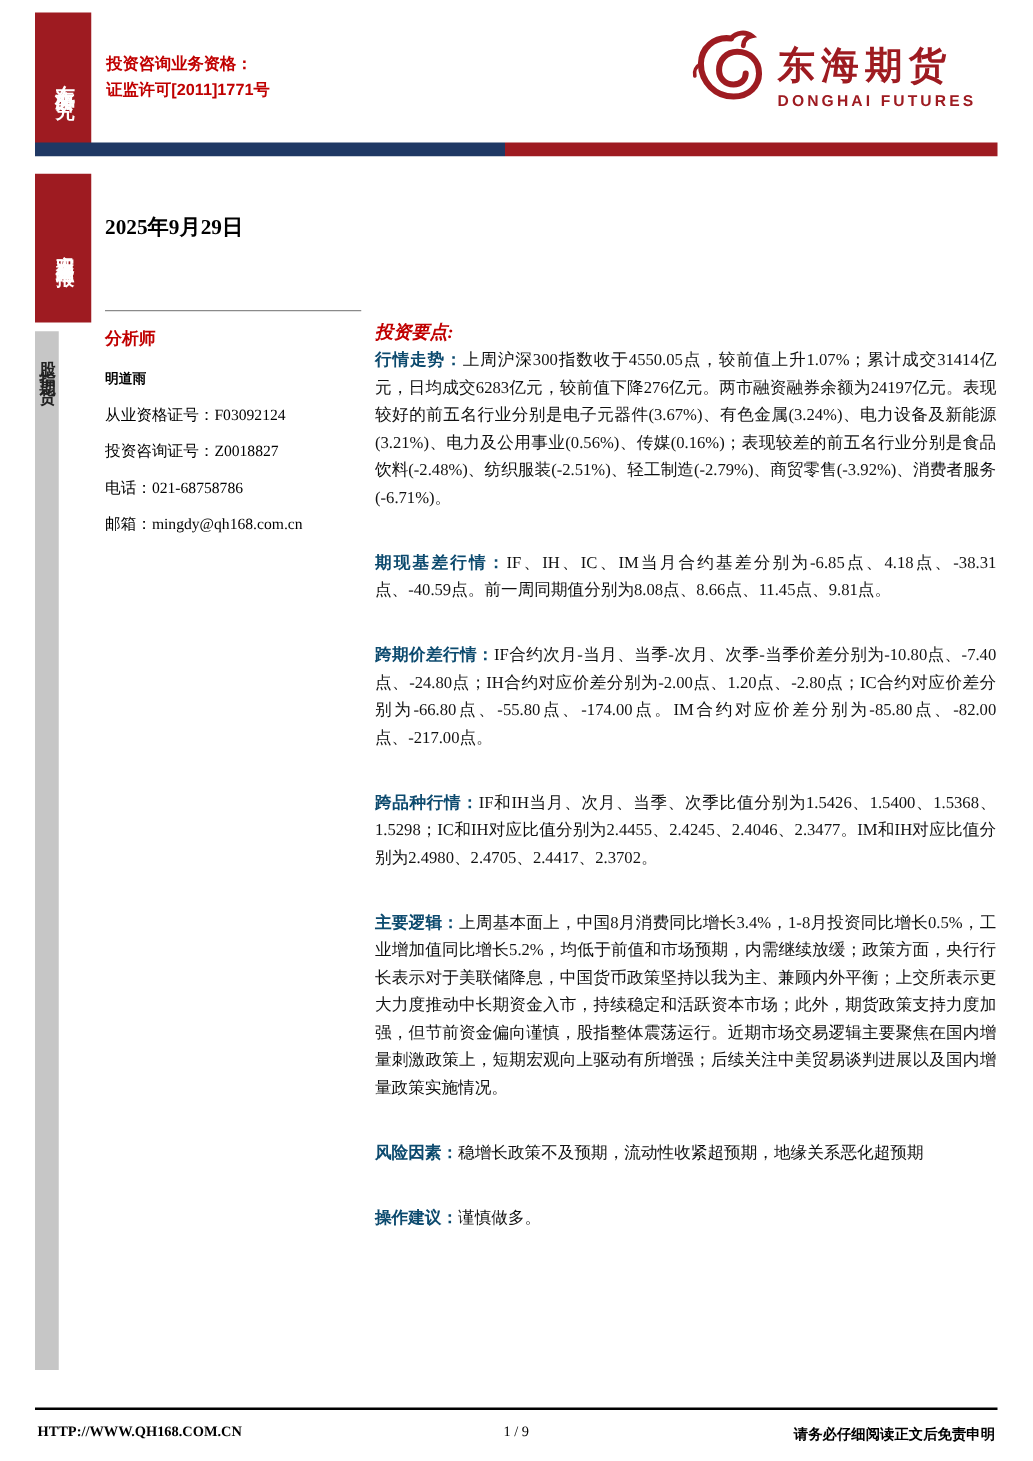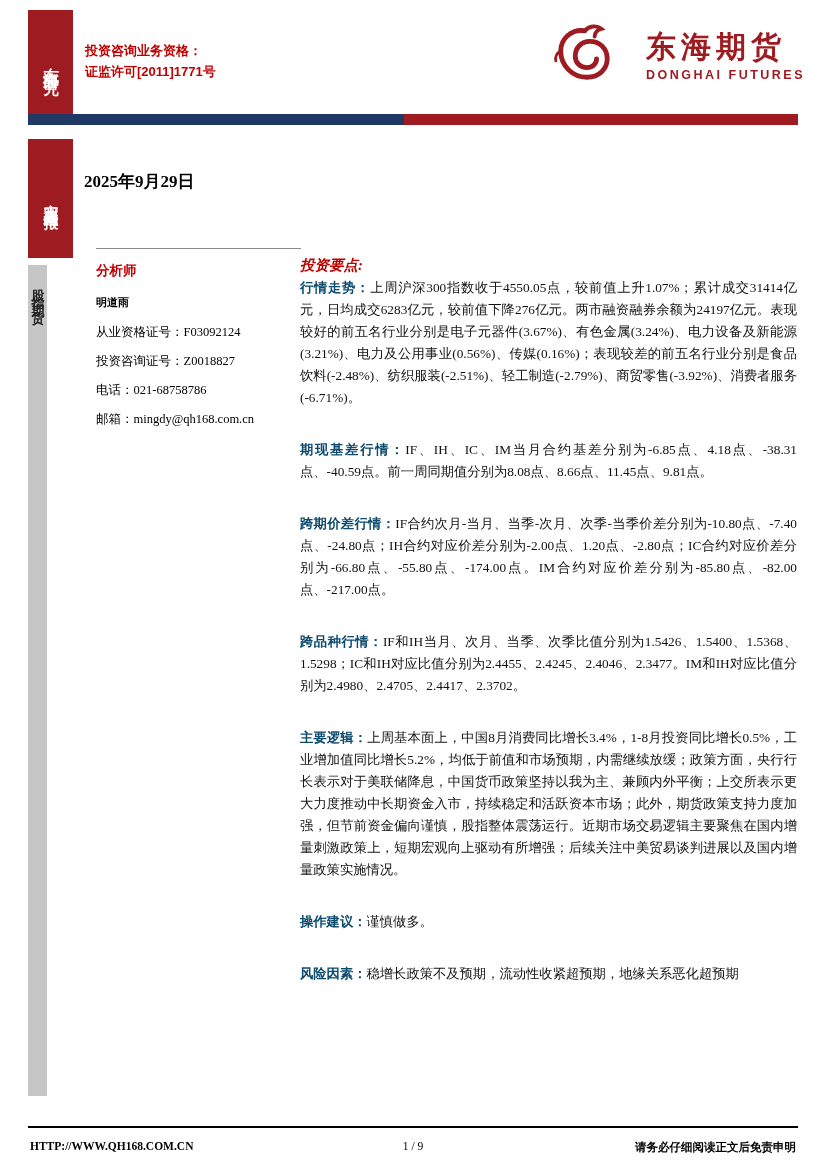--- a/index.html
+++ b/index.html
@@ -33,21 +33,21 @@
     display:flex; flex-direction:column; align-items:center; padding-top:14px; box-sizing:border-box;
   }
   .gray-strip .v-text { color:#222; font-weight:600; font-size:13px; letter-spacing:7px; }
 
   
   .qualification {
     position:absolute; left:85px; top:40px;
     color:var(--title-red,#c00000); font-weight:bold; font-size:13px; line-height:21px;
     font-family:"Liberation Sans","DejaVu Sans",sans-serif;
   }
-  .logo { position:absolute; left:552px; top:20px; display:flex; align-items:flex-start;gap:24px; }
+  .logo { position:absolute; left:552px; top:20px; display:flex; align-items:flex-end; }
   .dragon { display:block; width:62px; height:68px; }
   .logo-text { margin-left:8px; padding-top:10px; }
   .logo-cn {
     color:var(--brand-red,#9e1b21); font-weight:bold; font-size:30px; letter-spacing:5px;
     line-height:34px; white-space:nowrap;
   }
   .logo-en {
     color:var(--brand-red,#9e1b21); font-weight:bold; font-size:12.5px; letter-spacing:2.5px;
     font-family:"Liberation Sans","DejaVu Sans",sans-serif; margin-top:4px; white-space:nowrap;
   }
@@ -61,21 +61,21 @@
   .report-title {
     position:absolute; left:300px; top:176px; width:497px; text-align:center;
     font-size:21px; font-weight:bold; color:var(--title-red,#c00000); letter-spacing:3px; white-space:nowrap;
   }
   .report-subtitle {
     position:absolute; left:300px; top:216px; width:494px; text-align:right;
     font-size:16px; font-weight:bold; color:#000;
   }
 
   
-  .analyst { position:absolute; left:84px; top:248px; width:205px;margin-left:12px; }
+  .analyst { position:absolute; left:84px; top:248px; width:205px; }
   .analyst-rule { border-top:1px solid #8a8a8a; margin-bottom:13px; }
   .analyst-label { color:var(--title-red,#c00000); font-weight:bold; font-size:13.5px; margin-bottom:15px; }
   .analyst-name { font-weight:bold; font-size:11px; color:#000; margin-bottom:14px; }
   .analyst-line { font-size:12.5px; color:#000; margin-bottom:12px; white-space:nowrap; }
 
   
   .main { position:absolute; left:300px; top:256px; width:497px; }
   .section-title { color:var(--title-red,#c00000); font-weight:bold; font-size:14.5px; margin-bottom:2px;font-style:italic; }
   .para {
     margin:0 0 30px 0; font-size:13.3px; line-height:22px; color:#111;
@@ -154,23 +154,23 @@
     <p class="para"><b class="plabel">行情走势：</b><span>上周沪深300指数收于4550.05点，较前值上升1.07%；累计成交31414亿元，日均成交6283亿元，较前值下降276亿元。两市融资融券余额为24197亿元。表现较好的前五名行业分别是电子元器件(3.67%)、有色金属(3.24%)、电力设备及新能源(3.21%)、电力及公用事业(0.56%)、传媒(0.16%)；表现较差的前五名行业分别是食品饮料(-2.48%)、纺织服装(-2.51%)、轻工制造(-2.79%)、商贸零售(-3.92%)、消费者服务(-6.71%)。</span></p>
 
     <p class="para"><b class="plabel">期现基差行情：</b><span>IF、IH、IC、IM当月合约基差分别为-6.85点、4.18点、-38.31点、-40.59点。前一周同期值分别为8.08点、8.66点、11.45点、9.81点。</span></p>
 
     <p class="para"><b class="plabel">跨期价差行情：</b><span>IF合约次月-当月、当季-次月、次季-当季价差分别为-10.80点、-7.40点、-24.80点；IH合约对应价差分别为-2.00点、1.20点、-2.80点；IC合约对应价差分别为-66.80点、-55.80点、-174.00点。IM合约对应价差分别为-85.80点、-82.00点、-217.00点。</span></p>
 
     <p class="para"><b class="plabel">跨品种行情：</b><span>IF和IH当月、次月、当季、次季比值分别为1.5426、1.5400、1.5368、1.5298；IC和IH对应比值分别为2.4455、2.4245、2.4046、2.3477。IM和IH对应比值分别为2.4980、2.4705、2.4417、2.3702。</span></p>
 
     <p class="para"><b class="plabel">主要逻辑：</b><span>上周基本面上，中国8月消费同比增长3.4%，1-8月投资同比增长0.5%，工业增加值同比增长5.2%，均低于前值和市场预期，内需继续放缓；政策方面，央行行长表示对于美联储降息，中国货币政策坚持以我为主、兼顾内外平衡；上交所表示更大力度推动中长期资金入市，持续稳定和活跃资本市场；此外，期货政策支持力度加强，但节前资金偏向谨慎，股指整体震荡运行。近期市场交易逻辑主要聚焦在国内增量刺激政策上，短期宏观向上驱动有所增强；后续关注中美贸易谈判进展以及国内增量政策实施情况。</span></p>
 
+    <p class="para"><b class="plabel">风险因素：</b><span>稳增长政策不及预期，流动性收紧超预期，地缘关系恶化超预期</span></p>
+
     <p class="para"><b class="plabel">操作建议：</b><span>谨慎做多。</span></p>
-
-    <p class="para"><b class="plabel">风险因素：</b><span>稳增长政策不及预期，流动性收紧超预期，地缘关系恶化超预期</span></p>
   </div>
 
   <div class="footer-rule"></div>
   <div class="footer">
     <span class="f-url">HTTP://WWW.QH168.COM.CN</span>
     <span class="f-page">1 / 9</span>
     <span class="f-disc">请务必仔细阅读正文后免责申明</span>
   </div>
 
 </div>

